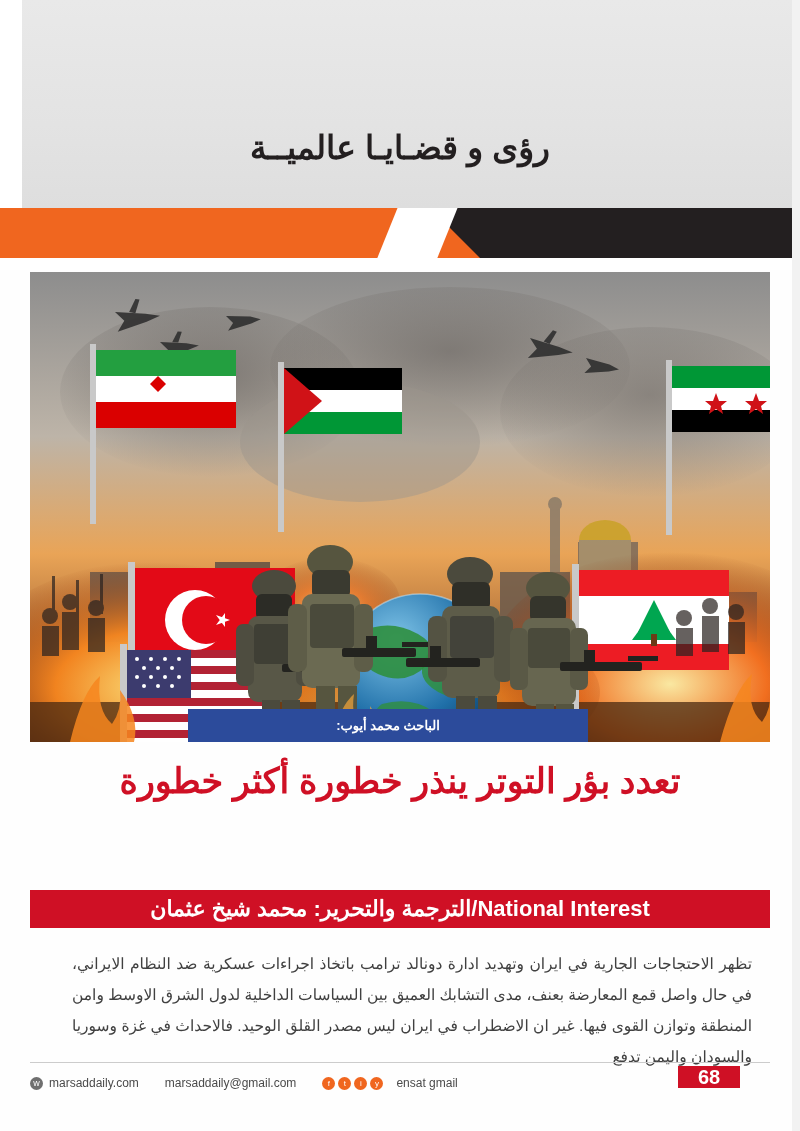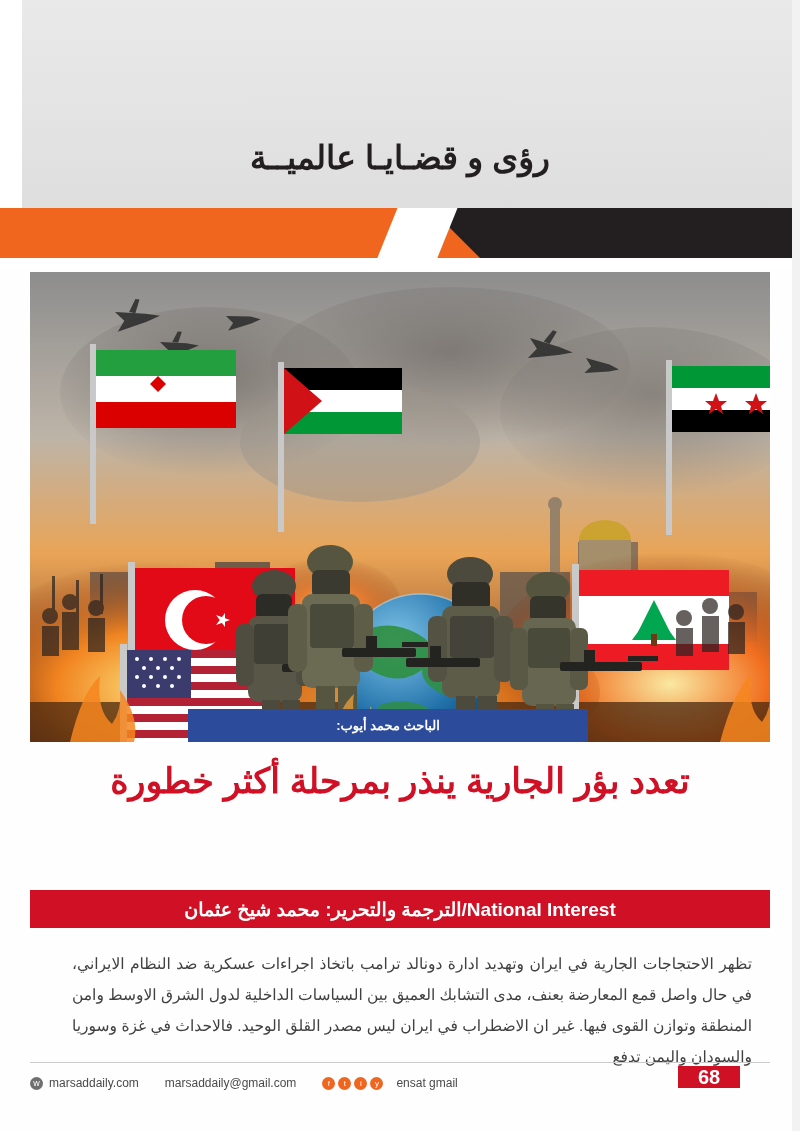--- a/index.html
+++ b/index.html
@@ -22,21 +22,20 @@
   .top-band:after{
     content:"";position:absolute;left:0;top:0;width:22px;height:208px;
     background:#ffffff;
   }
   .section-title{
     position:absolute;top:128px;left:0;width:800px;
     text-align:center;
     font-size:33px;font-weight:bold;color:#231f20;
     letter-spacing:1px;
     direction:rtl;
-    margin-top:10px;
   }
   
   .ribbon{
     position:absolute;top:208px;left:0;width:800px;height:62px;
   }
   .ribbon .orange{
     position:absolute;left:0;top:0;width:800px;height:50px;
     background:#f0661f;
   }
   .ribbon .black{
@@ -76,21 +75,21 @@
     direction:rtl;
   }
   
   .source-bar{
     position:absolute;top:890px;left:30px;width:740px;height:38px;
     background:#cf1025;
     display:flex;align-items:center;justify-content:center;
     direction:rtl;
   }
   .source-bar .txt{
-    color:#ffffff;font-size:19px;font-weight:bold;
+    color:#ffffff;font-size:22px;font-weight:bold;
     direction:rtl;
   }
   
   .body-text{
     position:absolute;top:948px;left:72px;width:680px;
     text-align:justify;
     direction:rtl;
     font-size:15.5px;line-height:2.0;color:#404040;
   }
   
@@ -402,21 +401,21 @@
         <path d="M300 470 q10 -36 24 -48 q-4 26 10 36 q8 -10 6 -24 q14 20 10 36z" fill="#f9a83a" opacity="0.8"></path>
       </g>
 
       <rect x="0" y="0" width="740" height="470" fill="none"></rect>
     </svg>
   </div>
 
   <div class="author-bar">الباحث محمد أيوب:</div>
 
   <div class="headline">
-    <div>تعدد بؤر الجارية ينذر بمرحلة أكثر خطورة</div>
+    <div>تعدد بؤر التوتر ينذر خطورة أكثر خطورة</div>
   </div>
 
   <div class="source-bar">
     <span class="txt">National Interest/الترجمة والتحرير: محمد شيخ عثمان</span>
   </div>
 
   <div class="body-text">تظهر الاحتجاجات الجارية في ايران وتهديد ادارة دونالد ترامب باتخاذ اجراءات عسكرية ضد النظام الايراني، في حال واصل قمع المعارضة بعنف، مدى التشابك العميق بين السياسات الداخلية لدول الشرق الاوسط وامن المنطقة وتوازن القوى فيها. غير ان الاضطراب في ايران ليس مصدر القلق الوحيد. فالاحداث في غزة وسوريا والسودان واليمن تدفع</div>
 
   <div class="footer-rule"></div>
   <div class="footer">

